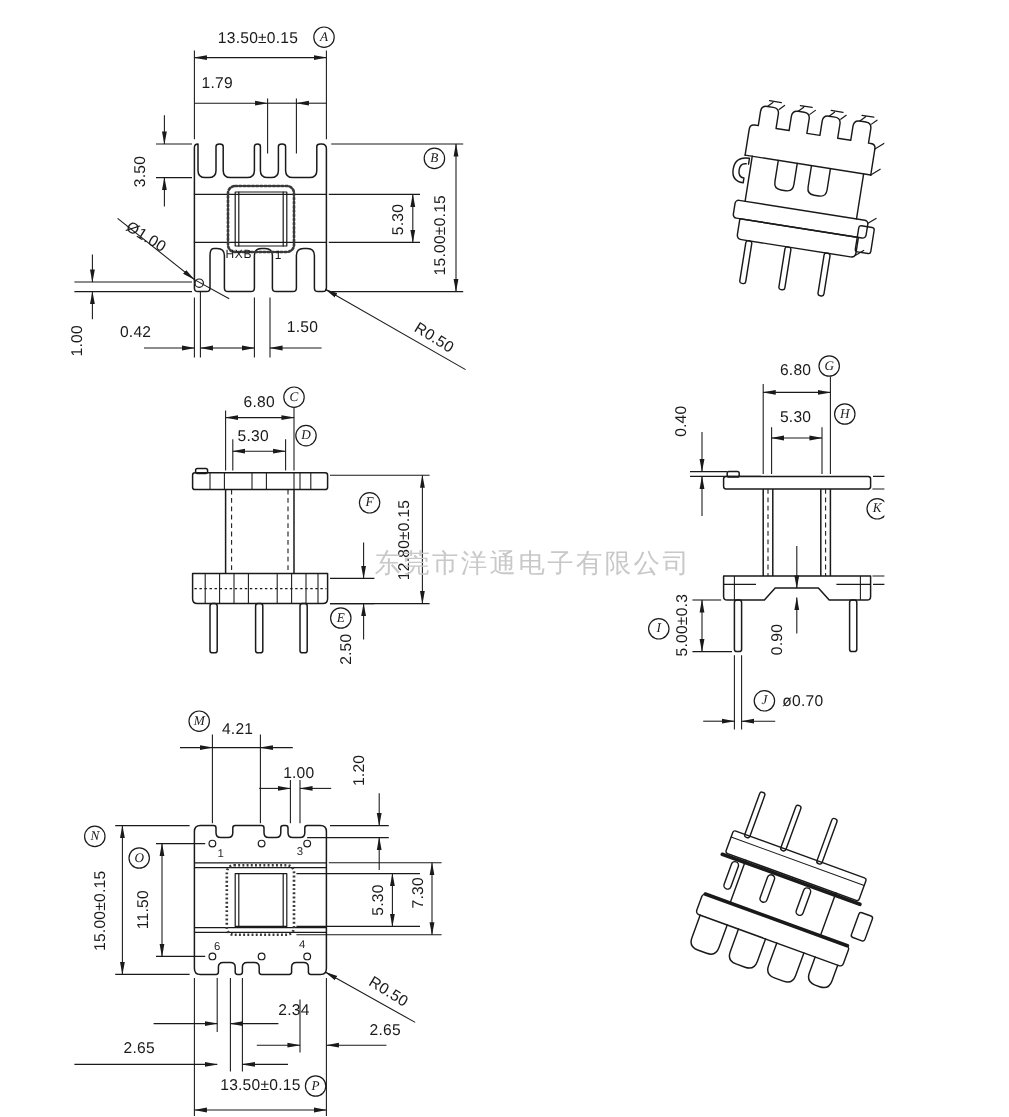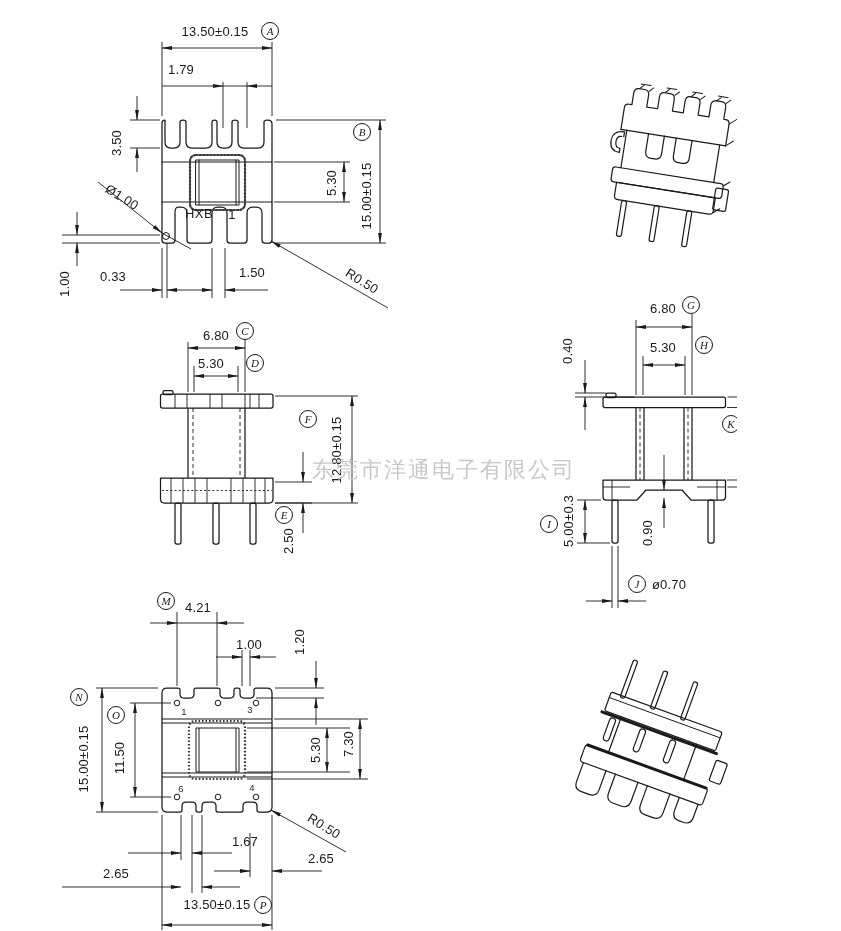--- a/index.html
+++ b/index.html
@@ -3,21 +3,21 @@
 <meta charset="utf-8">
 <style>
   html,body{margin:0;padding:0;background:#fff}
   .sheet{position:relative;width:737px;height:931px;background:#ffffff;overflow:hidden;
          font-family:"Liberation Sans",sans-serif;color:#1a1a1a}
   .sheet svg{position:absolute;left:0;top:0}
   .lbl{position:absolute;font-size:13px;letter-spacing:.2px;white-space:nowrap;
        transform:translate(-50%,-50%);line-height:1}
   .lbl.v{transform:translate(-50%,-50%) rotate(-90deg)}
   .lbl.r33{transform:translate(-50%,-50%) rotate(32deg)}
-  .lbl.mark{font-size:13px;letter-spacing:.5px}
+  .lbl.mark{font-size:10px;letter-spacing:.5px}
   .lbl.pin{font-size:9.5px;color:#2a2a2a}
   .balloon{position:absolute;width:16px;height:16px;border:1.2px solid #1a1a1a;border-radius:50%;
            transform:translate(-50%,-50%);display:flex;align-items:center;justify-content:center;
            font:italic 11px "Liberation Serif",serif;background:#fff}
   .wm{position:absolute;left:444px;top:470px;transform:translate(-50%,-50%);
       font-size:22px;letter-spacing:2px;color:#c8c8c8;white-space:nowrap;
       font-family:"DejaVu Sans","Liberation Sans",sans-serif}
 </style>
 </head>
 <body>
@@ -299,21 +299,21 @@
   </svg>
 
   <span class="lbl" style="left:215px;top:31px">13.50±0.15</span>
   <span class="balloon" style="left:270px;top:31px">A</span>
   <span class="lbl" style="left:181px;top:69px">1.79</span>
   <span class="lbl v" style="left:116px;top:143px">3.50</span>
   <span class="lbl v" style="left:331px;top:183px">5.30</span>
   <span class="lbl v" style="left:366px;top:196px">15.00±0.15</span>
   <span class="balloon" style="left:362px;top:132px">B</span>
   <span class="lbl r33" style="left:122px;top:197px">Ø1.00</span>
-  <span class="lbl" style="left:113px;top:276px">0.33</span>
+  <span class="lbl" style="left:113px;top:276px">0.42</span>
   <span class="lbl" style="left:252px;top:272px">1.50</span>
   <span class="lbl v" style="left:64px;top:284px">1.00</span>
   <span class="lbl r33" style="left:362px;top:281px">R0.50</span>
   <span class="lbl mark" style="left:199px;top:213px">HXB</span>
   <span class="lbl mark" style="left:232px;top:214px">1</span>
 
   <span class="lbl" style="left:216px;top:335px">6.80</span>
   <span class="balloon" style="left:245px;top:331px">C</span>
   <span class="lbl" style="left:211px;top:363px">5.30</span>
   <span class="balloon" style="left:255px;top:363px">D</span>
@@ -345,20 +345,20 @@
   <span class="lbl v" style="left:83px;top:759px">15.00±0.15</span>
   <span class="balloon" style="left:116px;top:715px">O</span>
   <span class="lbl v" style="left:119px;top:758px">11.50</span>
   <span class="lbl v" style="left:315px;top:750px">5.30</span>
   <span class="lbl v" style="left:348px;top:744px">7.30</span>
   <span class="lbl pin" style="left:184px;top:712px">1</span>
   <span class="lbl pin" style="left:250px;top:710px">3</span>
   <span class="lbl pin" style="left:181px;top:789px">6</span>
   <span class="lbl pin" style="left:252px;top:788px">4</span>
   <span class="lbl r33" style="left:324px;top:826px">R0.50</span>
-  <span class="lbl" style="left:245px;top:841px">1.67</span>
+  <span class="lbl" style="left:245px;top:841px">2.34</span>
   <span class="lbl" style="left:116px;top:873px">2.65</span>
   <span class="lbl" style="left:321px;top:858px">2.65</span>
   <span class="lbl" style="left:217px;top:904px">13.50±0.15</span>
   <span class="balloon" style="left:263px;top:905px">P</span>
 
   <span class="wm">东莞市洋通电子有限公司</span>
 </div>
 
 </body></html>

